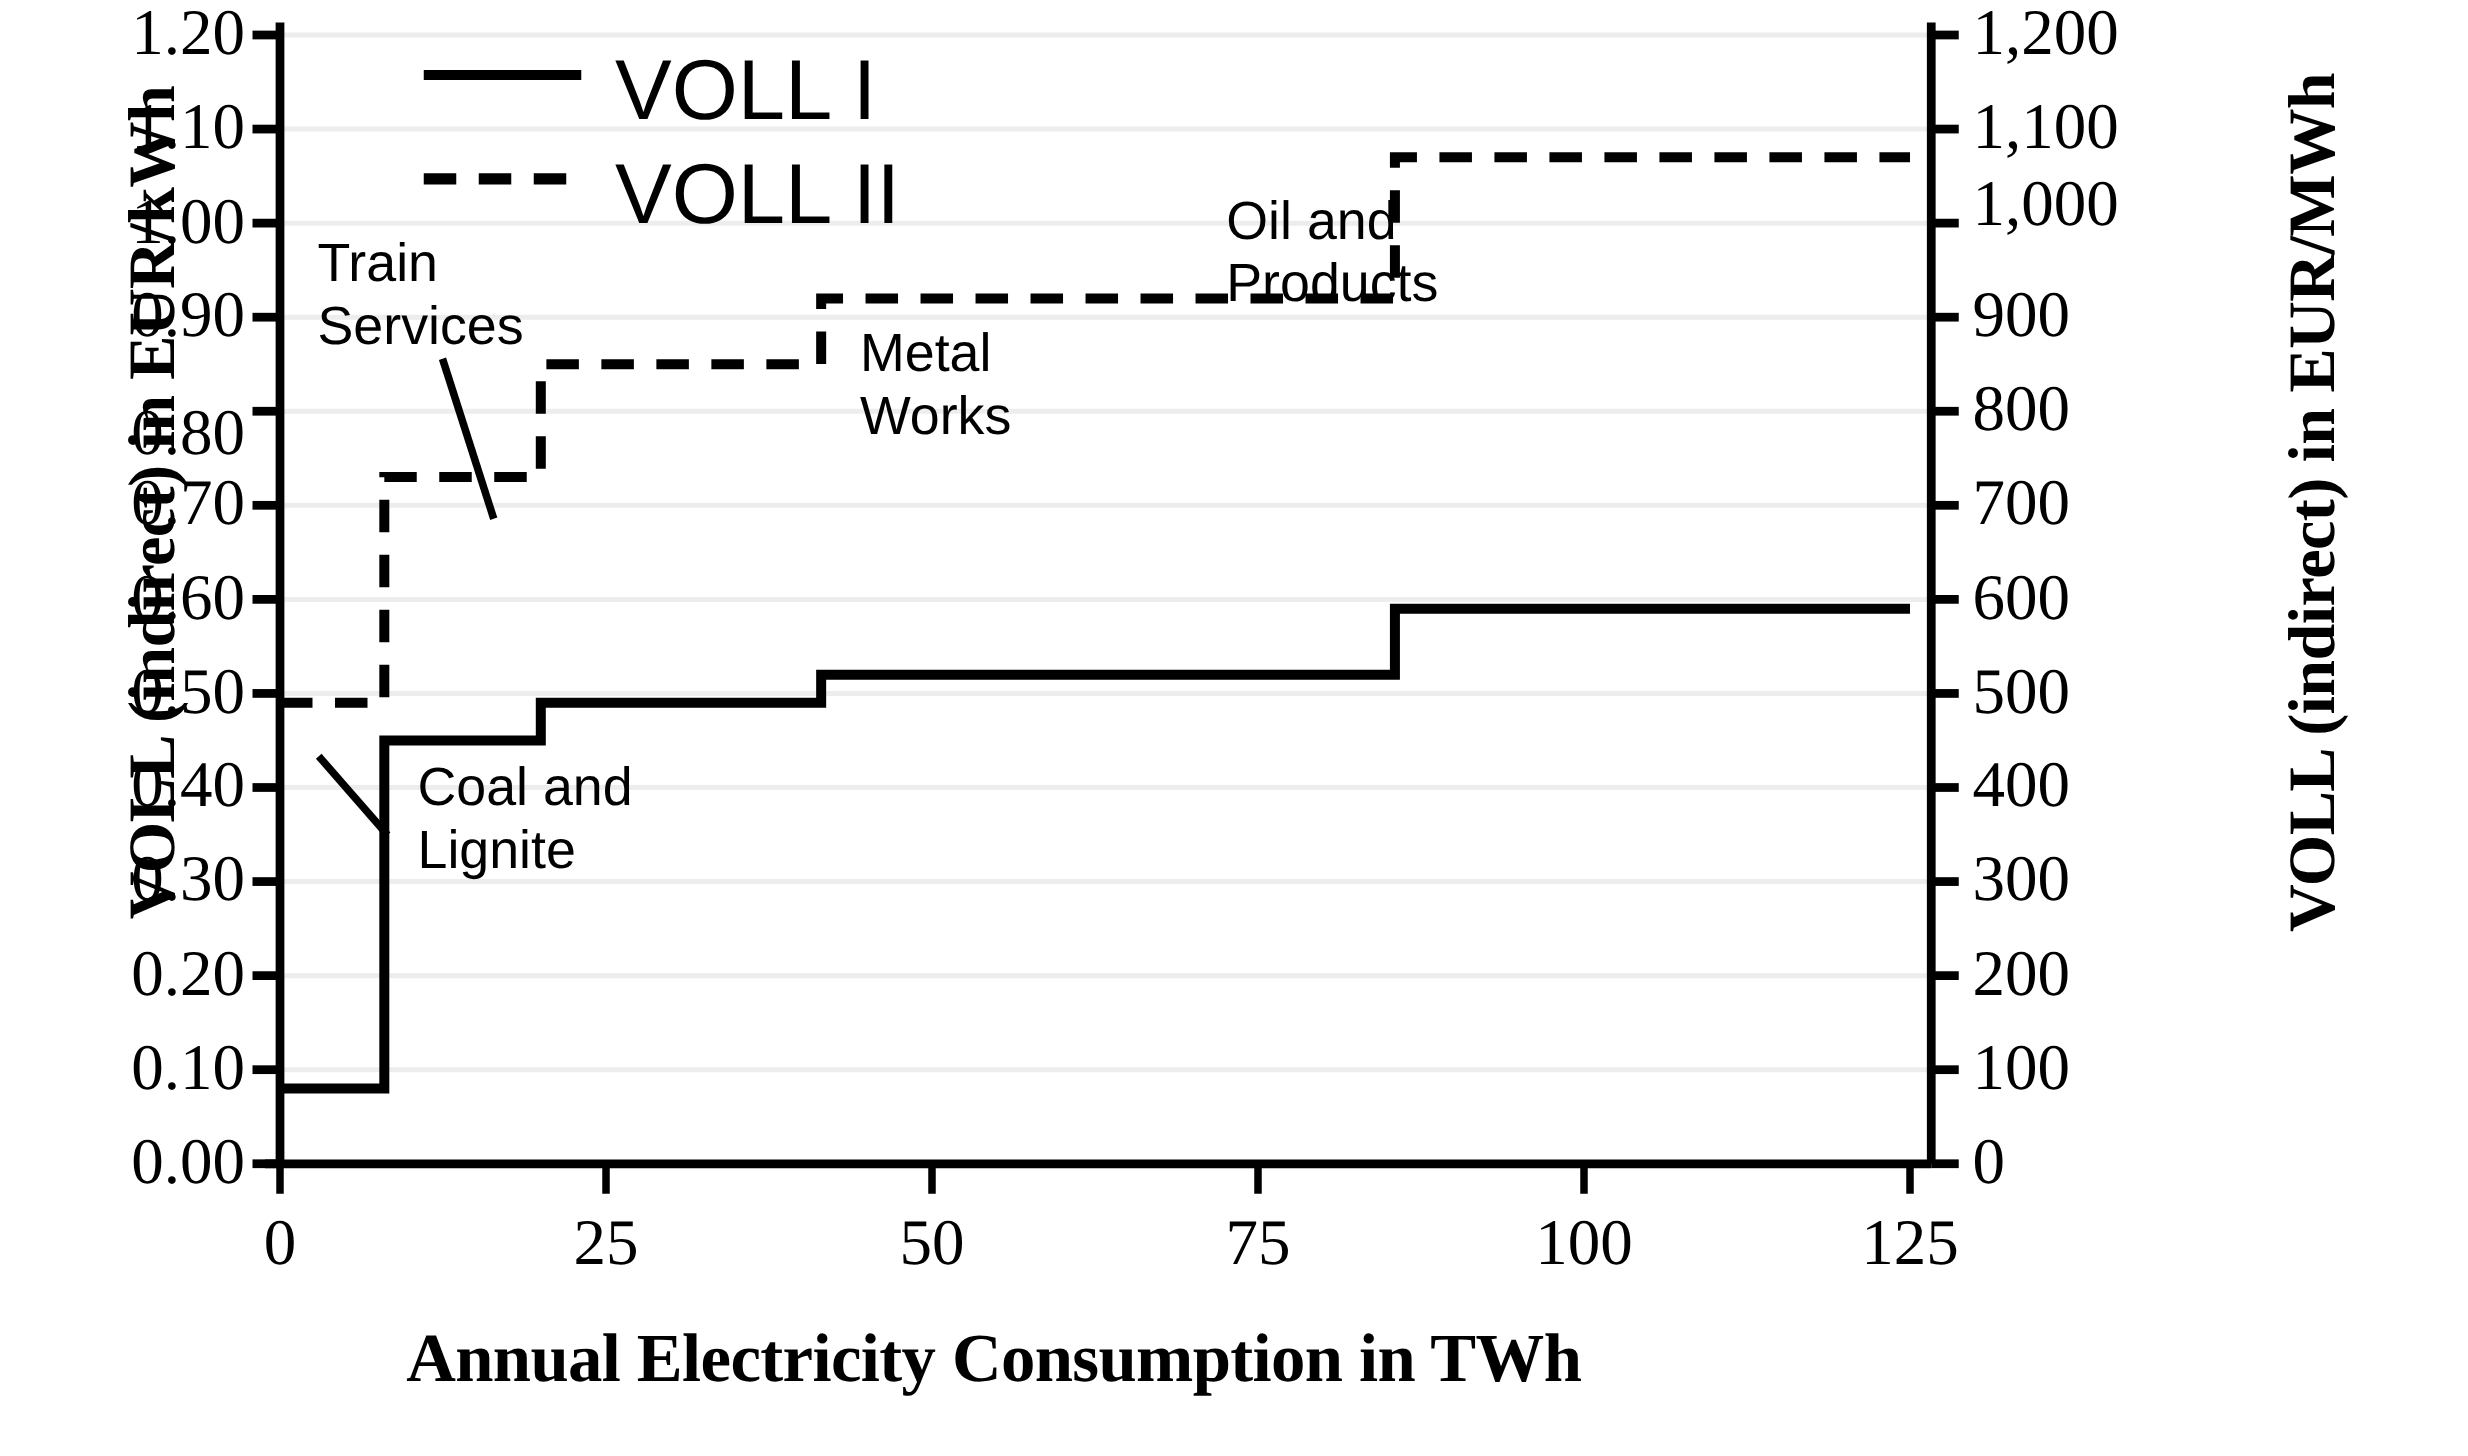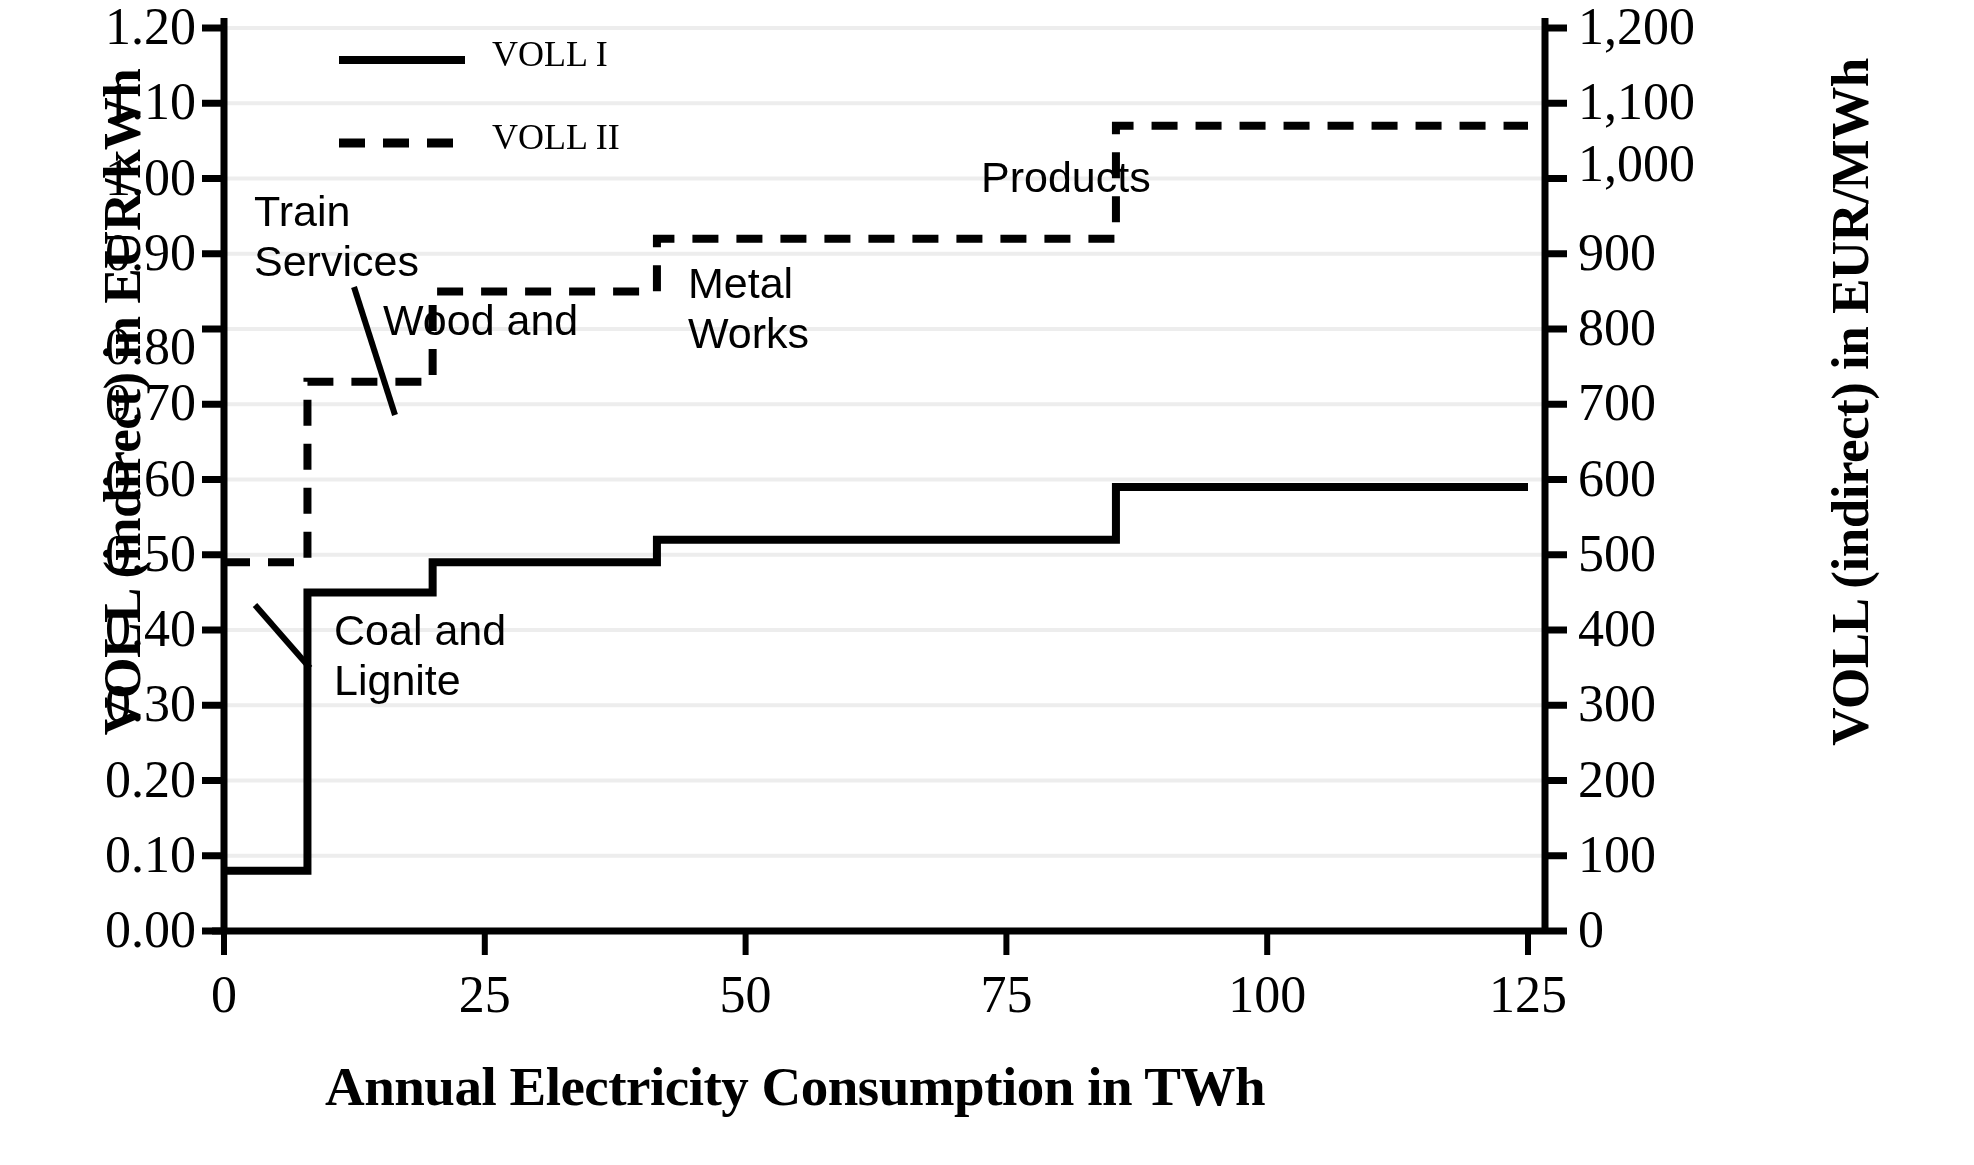--- a/index.html
+++ b/index.html
@@ -42,22 +42,22 @@
   .annot{
     position:absolute;
     font-family:"Liberation Sans",sans-serif;
     font-size:43px;
     line-height:50px;
     color:#000;
     white-space:nowrap;
   }
   .legend-label{
     position:absolute;
-    font-family:Liberation Serif, serif;
-    font-size:36px;
+    font-family:Liberation Sans, sans-serif;
+    font-size:68px;
     white-space:nowrap;
   }
   svg{position:absolute;left:0;top:0;}
 </style>
 </head>
 <body>
 
 <div id="root">
 
   <div id="ytitle-left" class="axis-title">VOLL (indirect)  in EUR/kWh</div>
@@ -156,27 +156,27 @@
       <div class="tick-label tick-x" style="left: 896.4px; top: 969px; width: 220px;">75</div>
       <div class="tick-label tick-x" style="left: 1157.2px; top: 969px; width: 220px;">100</div>
       <div class="tick-label tick-x" style="left: 1418px; top: 969px; width: 220px;">125</div>
       <div class="legend-label" style="left: 492px; top: 33px;">VOLL I</div>
       <div class="legend-label" style="left: 492px; top: 116px;">VOLL II</div>
       <div class="annot" style="left: 254px; top: 186px;">
         <div>Train</div>
         <div>Services</div>
       </div>
       <div class="annot" style="left: 383px; top: 295px;">
-        <div>Wood and</div>
       </div>
       <div class="annot" style="left: 688px; top: 258px;">
         <div>Metal</div>
         <div>Works</div>
       </div>
       <div class="annot" style="left: 981px; top: 152px;">
+        <div>Oil and</div>
         <div>Products</div>
       </div>
       <div class="annot" style="left: 334px; top: 605px;">
         <div>Coal and</div>
         <div>Lignite</div>
       </div>
     </div>
 
 </div>
 

